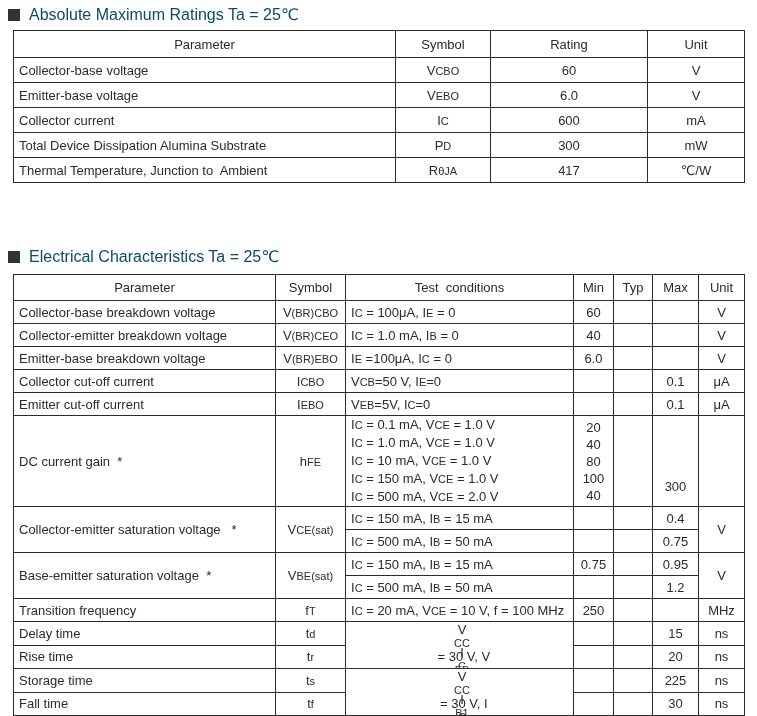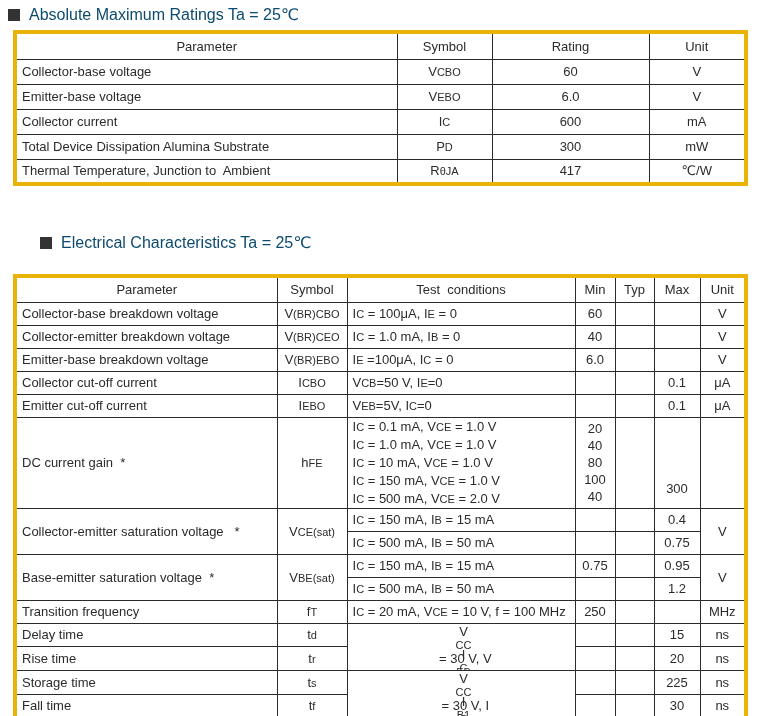--- a/index.html
+++ b/index.html
@@ -8,21 +8,21 @@
     font-family:"Liberation Sans","DejaVu Sans",sans-serif;
     color:#2b2b2b;overflow:hidden;
   }
   .sec-title{
     position:absolute;left:8px;display:flex;align-items:center;gap:9px;
     font-size:16px;color:#0c4a6e;white-space:pre;
   }
   .sq{width:12px;height:12px;background:#333333;flex:0 0 auto;}
   table{
     position:absolute;left:13px;border-collapse:collapse;table-layout:fixed;
-    background:#ffffff;border:4px solid #eab308;
+    background:#ffffff;border:1px solid #eab308;
   }
   td,th{
     border:1.5px solid #2b2b2b;font-size:13px;font-weight:normal;
     padding:0;overflow:hidden;color:#2b2b2b;
   }
   th{text-align:center;white-space:pre;}
   .l{text-align:left;padding-left:5px;white-space:pre-wrap;}
   .c{text-align:center;}
   .sb{font-size:11px;}            
   #t1{top:30px;width:731px;}
@@ -87,21 +87,21 @@
   </tr>
   <tr>
     <td class="l">Thermal Temperature, Junction to  Ambient</td>
     <td class="c">R<span class="sb">θJA</span></td>
     <td class="c">417</td>
     <td class="c">℃/W</td>
   </tr>
 </tbody>
   </table>
 
-<div class="sec-title" style="top:233px;margin-left:32px;">
+<div class="sec-title" style="top:247px;">
   <span class="sq"></span>
   <span>Electrical Characteristics Ta = 25℃</span>
 </div>
 
 <table id="t2">
   <colgroup>
       <col style="width:262px">
       <col style="width:70px">
       <col style="width:228px">
       <col style="width:40px">

